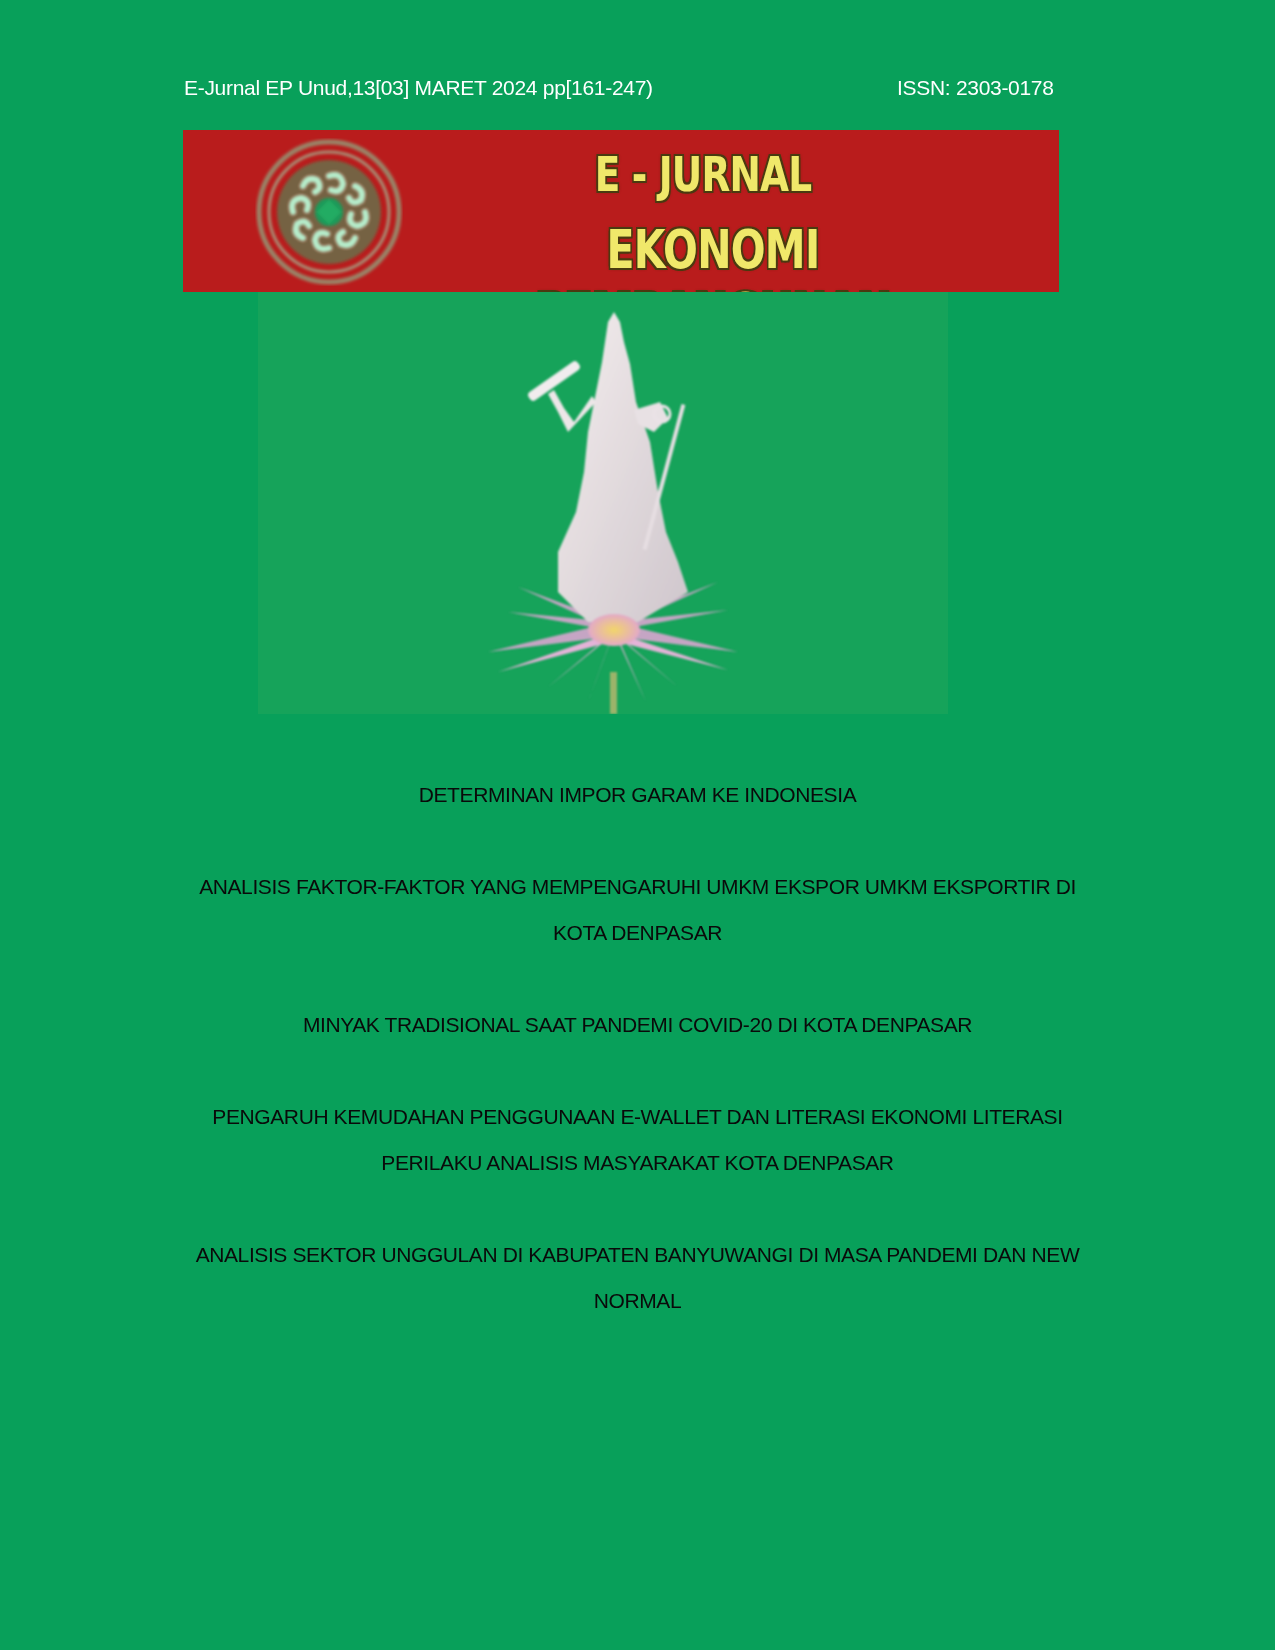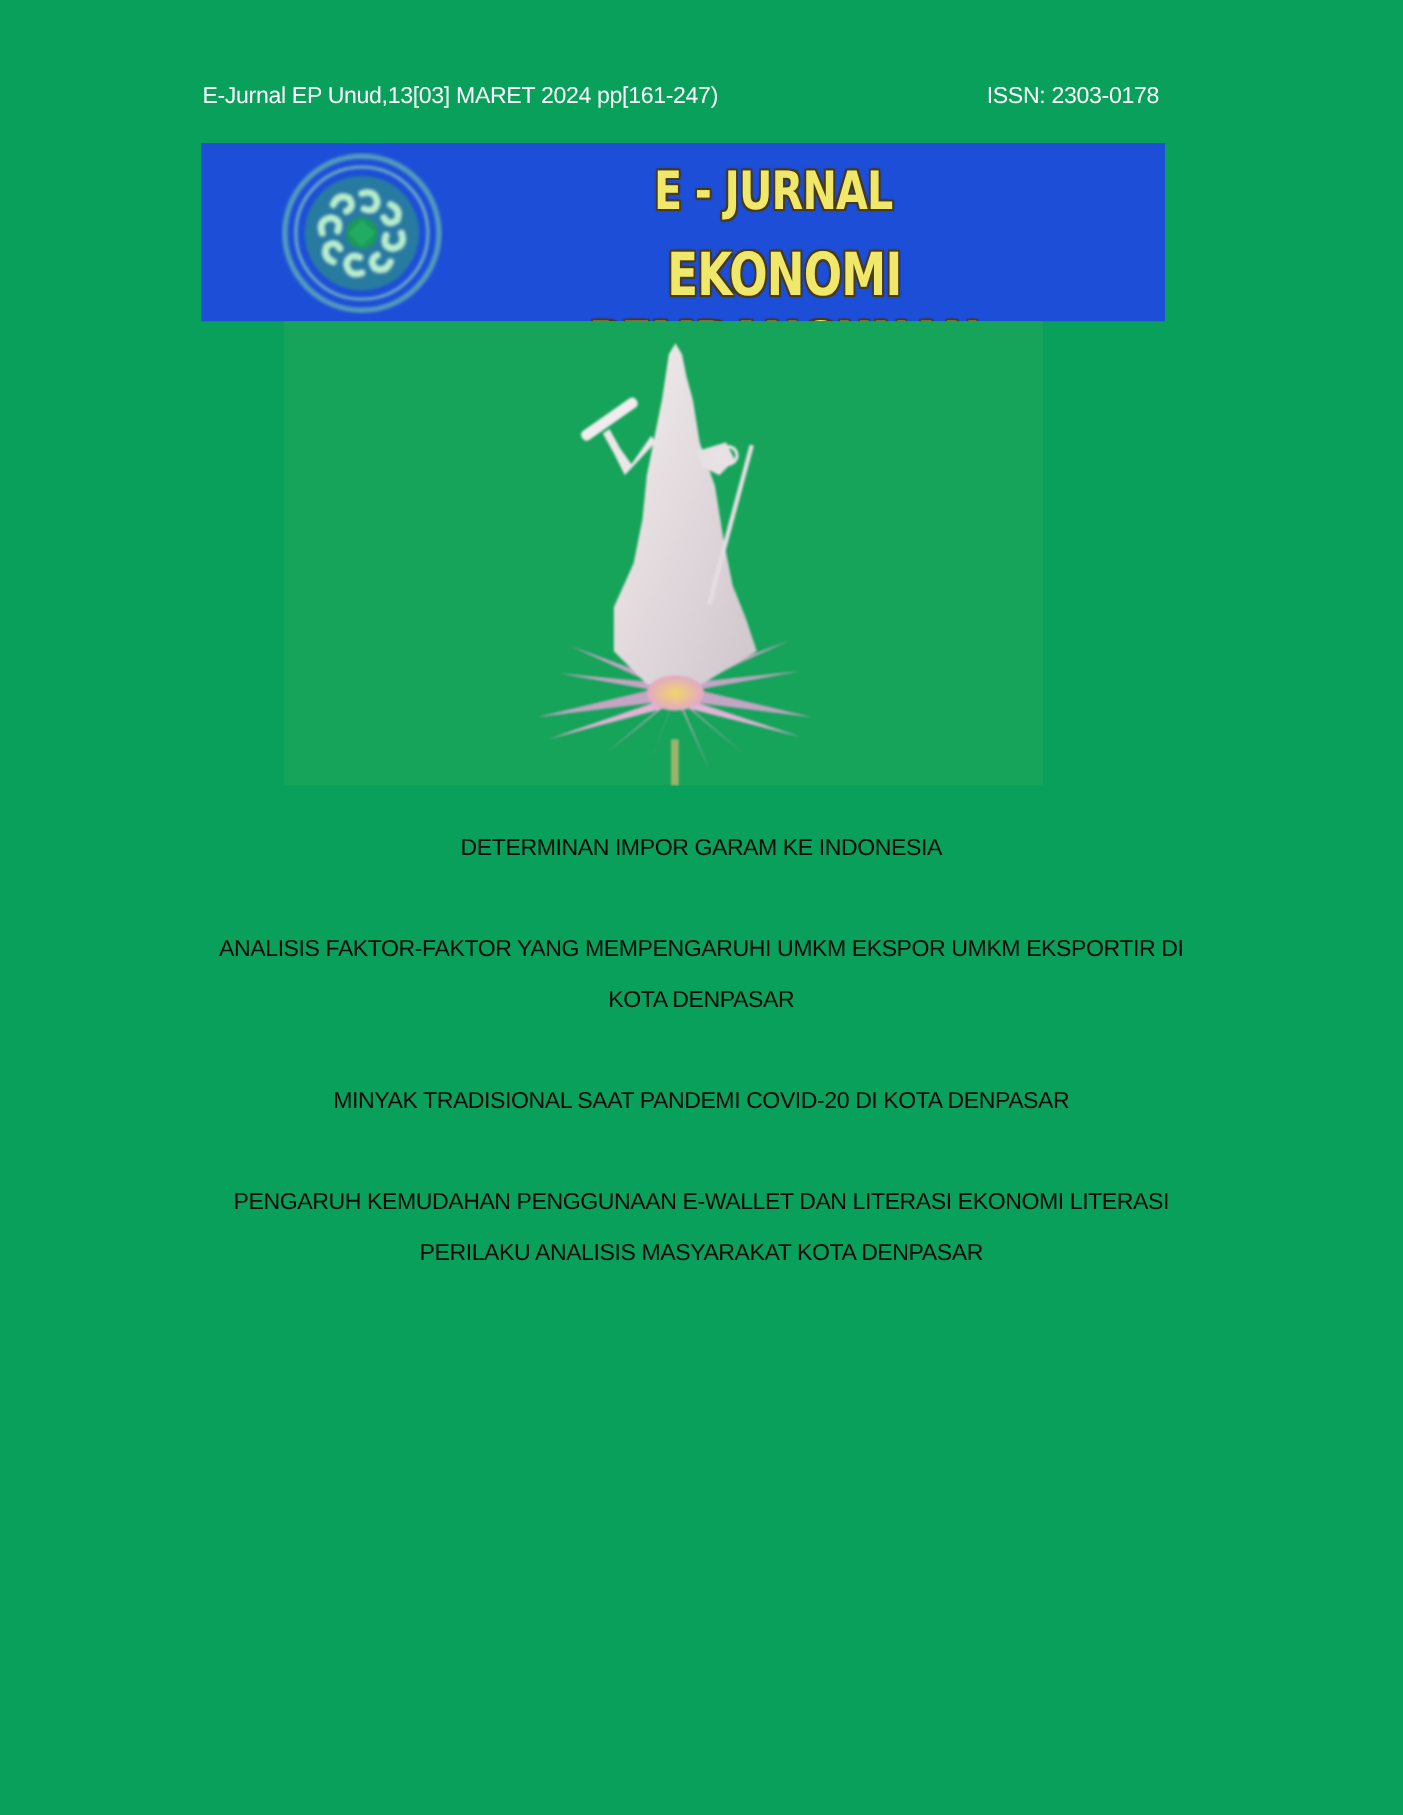--- a/index.html
+++ b/index.html
@@ -37,21 +37,21 @@
       white-space: nowrap;
     }
 
     
     .banner {
       position: absolute;
       left: 183px;
       top: 130px;
       width: 876px;
       height: 162px;
-      background: #1d4ed8;
+      background: #b91c1c;
       overflow: hidden;
     }
     .banner .logo {
       position: absolute;
       left: 72px;
       top: 8px;
       width: 148px;
       height: 148px;
     }
     .banner-title {
@@ -97,21 +97,21 @@
     .cover-image svg {
       position: absolute;
       left: 0;
       top: 0;
     }
 
     
     .articles {
       position: absolute;
       left: 160px;
-      top: 748px;
+      top: 772px;
       width: 955px;
     }
     .article {
       text-align: center;
       color: #0a0a0a;
       font-size: 21px;
       line-height: 46px;
       letter-spacing: -0.4px;
       margin: 0;
     }
@@ -222,13 +222,17 @@
   <div class="article-gap"></div>
   <div class="article">
     <div>MINYAK TRADISIONAL SAAT PANDEMI COVID-20 DI KOTA DENPASAR</div>
   </div>
   <div class="article-gap"></div>
   <div class="article">
     <div>PENGARUH KEMUDAHAN PENGGUNAAN E-WALLET DAN LITERASI EKONOMI LITERASI</div>
     <div>PERILAKU ANALISIS MASYARAKAT KOTA DENPASAR</div>
   </div>
   <div class="article-gap"></div>
+  <div class="article">
+    <div>ANALISIS SEKTOR UNGGULAN DI KABUPATEN BANYUWANGI DI MASA PANDEMI DAN NEW</div>
+    <div>NORMAL</div>
+  </div>
 </div>
 
 </body></html>

